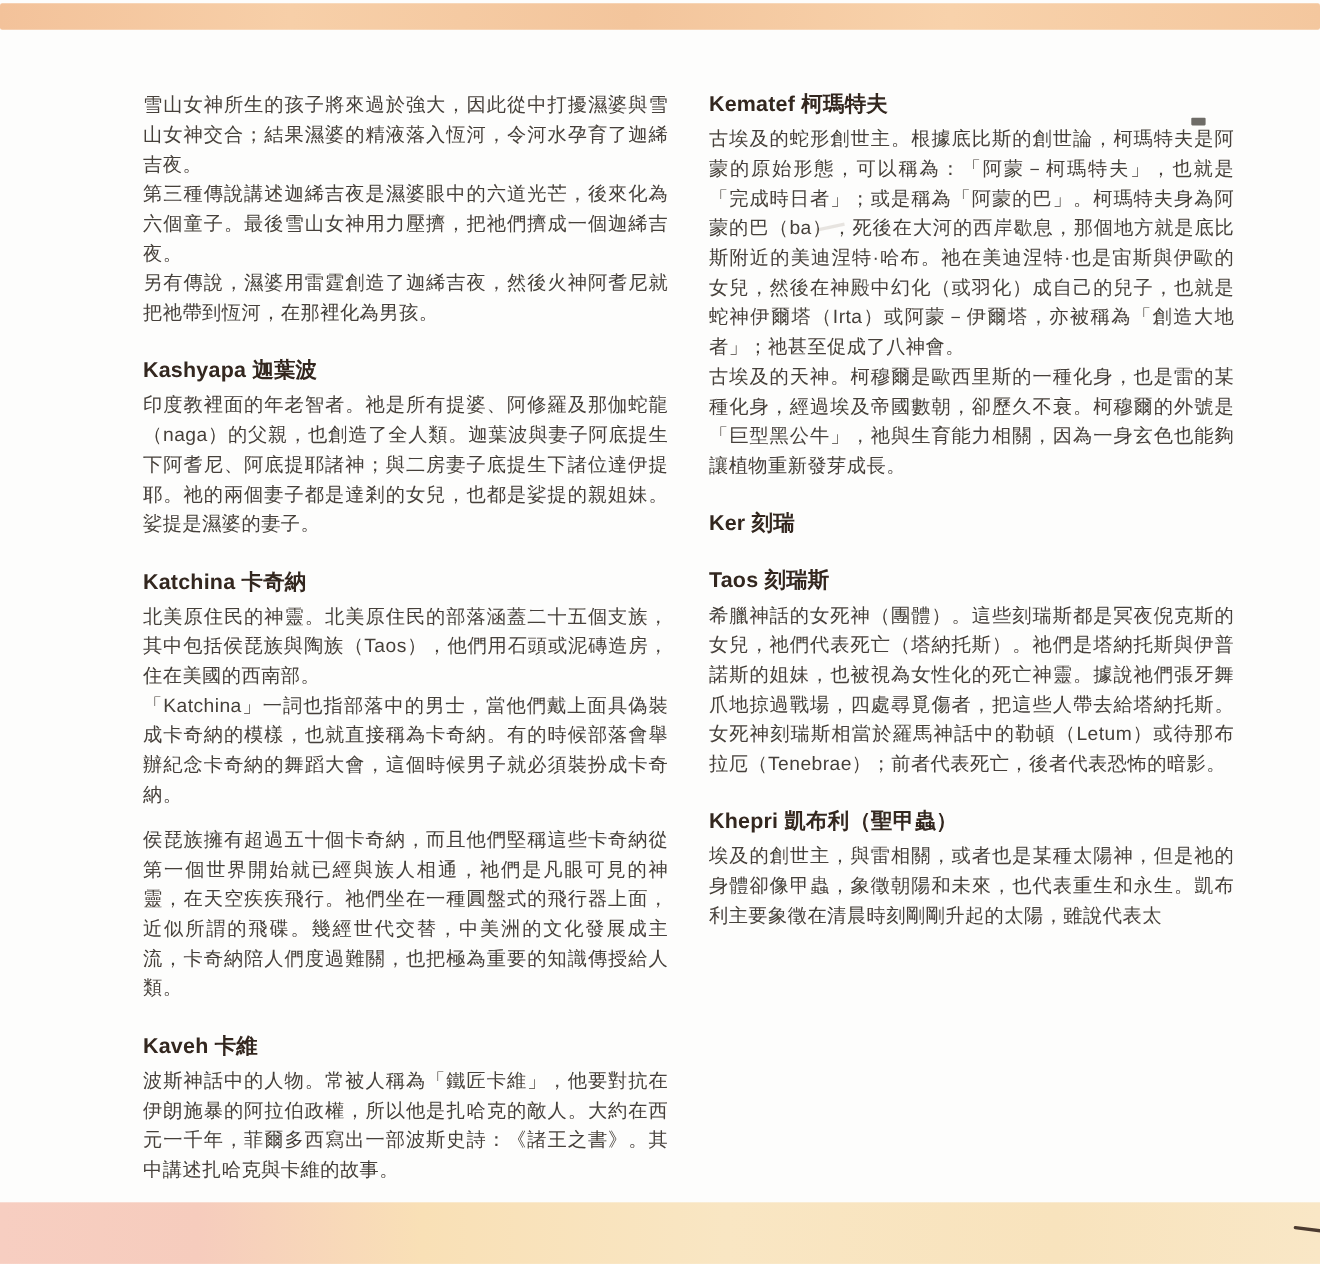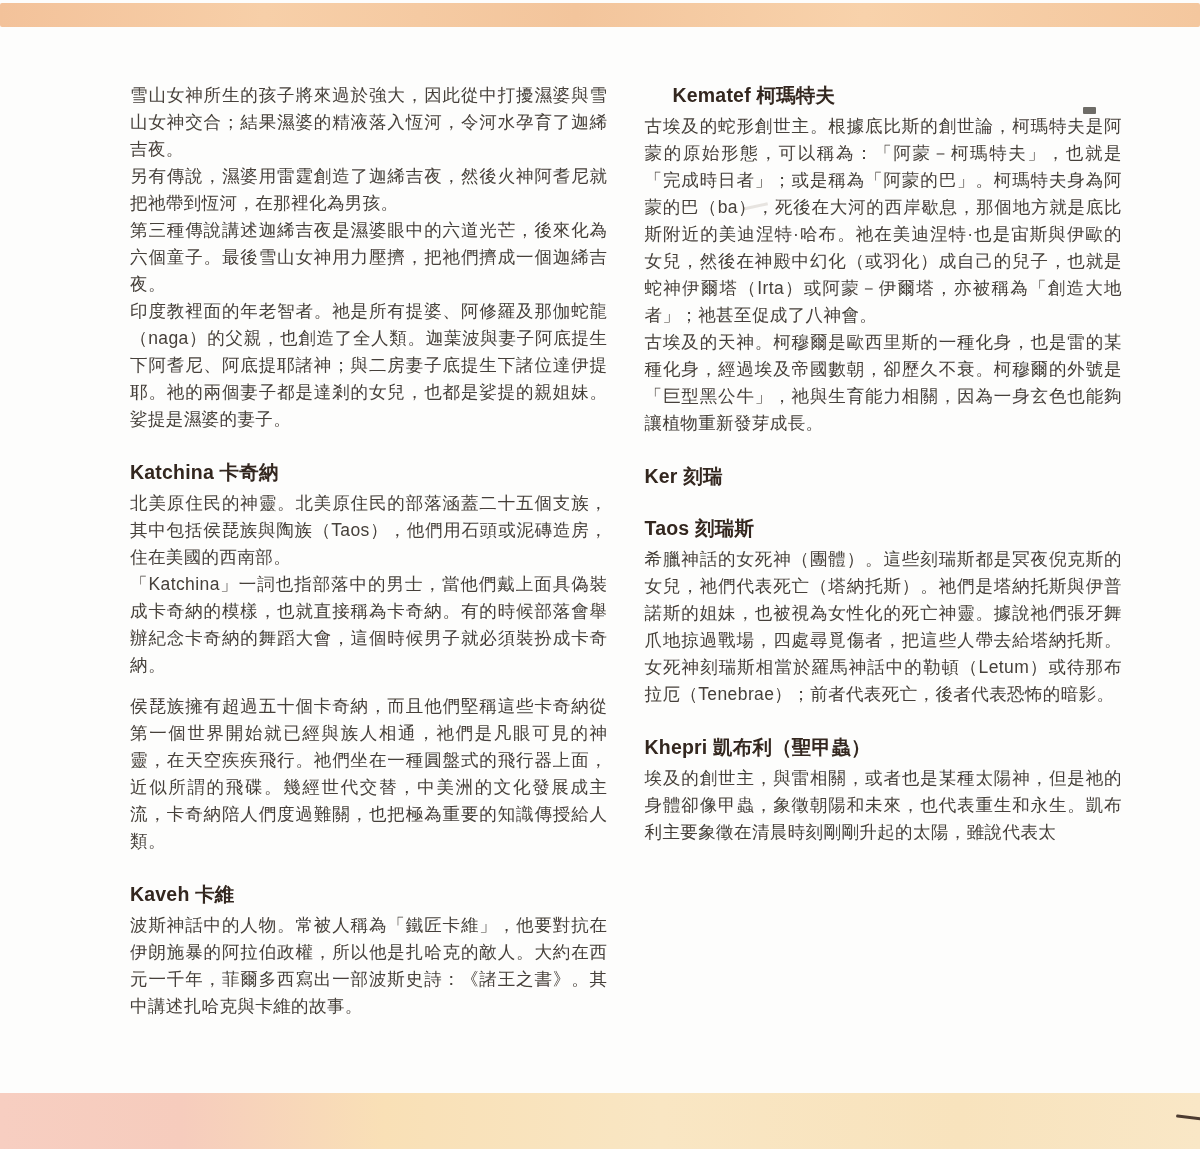--- a/index.html
+++ b/index.html
@@ -53,44 +53,45 @@
   }
   .col h3 {
     margin: 26px 0 5px 0;
     font-size: 19.5px;
     line-height: 26px;
     font-weight: bold;
     color: #33271f;
     letter-spacing: 0.2px;
   }
   .col section:first-child h3 { margin-top: 0; }
-  .col .first-heading { margin-top: 0; margin-left: 28px; }
+  .col .first-heading { margin-top: 0; }
   .gap-before { margin-top: 14px !important; }
 </style>
 </head>
 <body>
 
 <div class="page">
 
   <div class="top-band"></div>
   <div class="bottom-band"></div>
   <div class="speck"></div>
   <div class="edge-line"></div>
   <div class="faint-mark"></div>
 
   <div class="content">
 
     <div class="col">
       <div>
         <p>雪山女神所生的孩子將來過於強大，因此從中打擾濕婆與雪山女神交合；結果濕婆的精液落入恆河，令河水孕育了迦絺吉夜。</p>
+        <p>第三種傳說講述迦絺吉夜是濕婆眼中的六道光芒，後來化為六個童子。最後雪山女神用力壓擠，把祂們擠成一個迦絺吉夜。</p>
         <p>另有傳說，濕婆用雷霆創造了迦絺吉夜，然後火神阿耆尼就把祂帶到恆河，在那裡化為男孩。</p>
-        <p>第三種傳說講述迦絺吉夜是濕婆眼中的六道光芒，後來化為六個童子。最後雪山女神用力壓擠，把祂們擠成一個迦絺吉夜。</p>
       </div>
 
       <section>
+        <h3>Kashyapa 迦葉波</h3>
         <p>印度教裡面的年老智者。祂是所有提婆、阿修羅及那伽蛇龍（naga）的父親，也創造了全人類。迦葉波與妻子阿底提生下阿耆尼、阿底提耶諸神；與二房妻子底提生下諸位達伊提耶。祂的兩個妻子都是達剎的女兒，也都是娑提的親姐妹。娑提是濕婆的妻子。</p>
       </section>
 
       <section>
         <h3>Katchina 卡奇納</h3>
         <p>北美原住民的神靈。北美原住民的部落涵蓋二十五個支族，其中包括侯琵族與陶族（Taos），他們用石頭或泥磚造房，住在美國的西南部。</p>
         <p>「Katchina」一詞也指部落中的男士，當他們戴上面具偽裝成卡奇納的模樣，也就直接稱為卡奇納。有的時候部落會舉辦紀念卡奇納的舞蹈大會，這個時候男子就必須裝扮成卡奇納。</p>
         <p class="gap-before">侯琵族擁有超過五十個卡奇納，而且他們堅稱這些卡奇納從第一個世界開始就已經與族人相通，祂們是凡眼可見的神靈，在天空疾疾飛行。祂們坐在一種圓盤式的飛行器上面，近似所謂的飛碟。幾經世代交替，中美洲的文化發展成主流，卡奇納陪人們度過難關，也把極為重要的知識傳授給人類。</p>
       </section>
 

